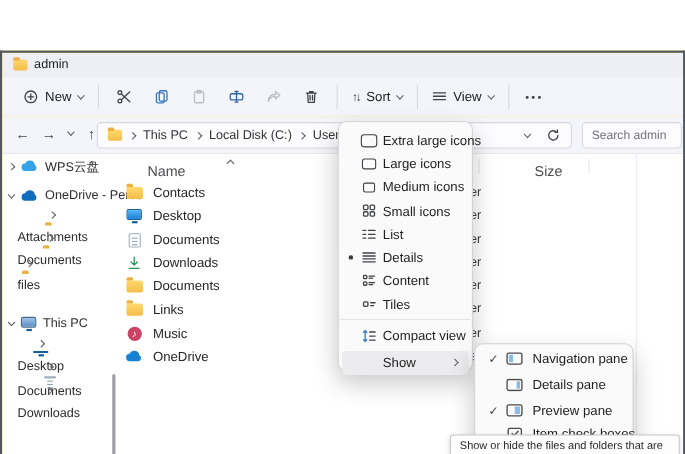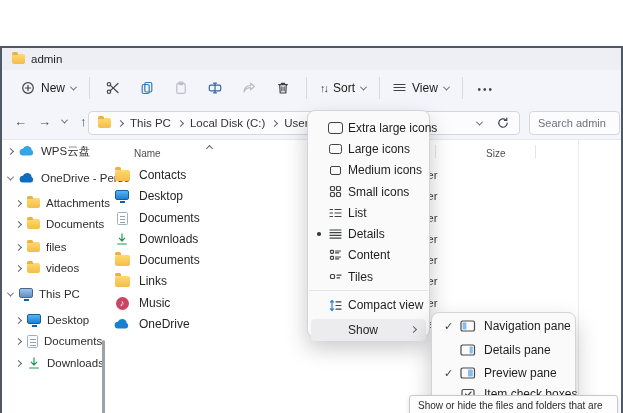--- a/index.html
+++ b/index.html
@@ -44,26 +44,26 @@
   .searchbox::placeholder { color: #707379; }
 
   
   .content { position: absolute; left: 0; top: 92px; width: 100%; height: 313px; background: #fff; }
   .statusbar { position: absolute; left: 0; top: 405px; width: 100%; height: 8px;
                background: #eff0f5; border-top: 1px solid #e3e4e9; }
 
   
   .sitem { position: absolute; display: flex; align-items: center; height: 20px; gap: 6px;
            font-size: 11.5px; color: #2d2d2d; left: 6px; }
-  .sitem.lv1 { left: 14px; }
+  .sitem.lv1 { left: 14px; flex-direction: column; }
   .sscroll { position: absolute; left: 100px; top: 200px; width: 3px; height: 204px;
              background: #9fa1a8; border-radius: 2px; }
 
   
-  .colhdr { position: absolute; font-size: 10px; color: #4d4d52; }
+  .colhdr { position: absolute; font-size: 13px; color: #4d4d52; }
   .row { position: absolute; left: 112px; width: 462px; height: 20px; display: flex;
          align-items: center; gap: 9px; font-size: 12px; color: #262626; text-align: right; }
   .rtype { position: absolute; left: 273px; font-size: 11.5px; color: #3c3c3c; }
   .vline { position: absolute; left: 576px; top: 92px; width: 1px; height: 313px; background: #ededf1; }
   .hsep { position: absolute; top: 97px; width: 1px; height: 13px; background: #e4e5ea; }
 
   
   .islot { width: 16px; display: flex; justify-content: center; flex: 0 0 auto; }
   .ic-folder { position: relative; width: 15px; height: 11px;
                background: linear-gradient(180deg,#ffd96d,#f3bd4a); border-radius: 1.5px 2px 2px 2px; }
@@ -241,25 +241,20 @@
     <div class="sitem lv1" style="top:74px">
       <i class="chv chvr"></i>
       <span class="ic-folder small"></span>
       <span>Documents</span>
     </div>
     <div class="sitem lv1" style="top:97px">
       <i class="chv chvr"></i>
       <span class="ic-folder small"></span>
       <span>files</span>
     </div>
-    <div class="sitem lv1" style="top:118px">
-      <i class="chv chvr"></i>
-      <span class="ic-folder small"></span>
-      <span>videos</span>
-    </div>
     <div class="sitem" style="top:144px">
       <i class="chv chvd"></i>
       <span class="ic-monitor ic-pc"></span>
       <span>This PC</span>
     </div>
     <div class="sitem lv1" style="top:170px">
       <i class="chv chvr"></i>
       <span class="ic-monitor"></span>
       <span>Desktop</span>
     </div>

